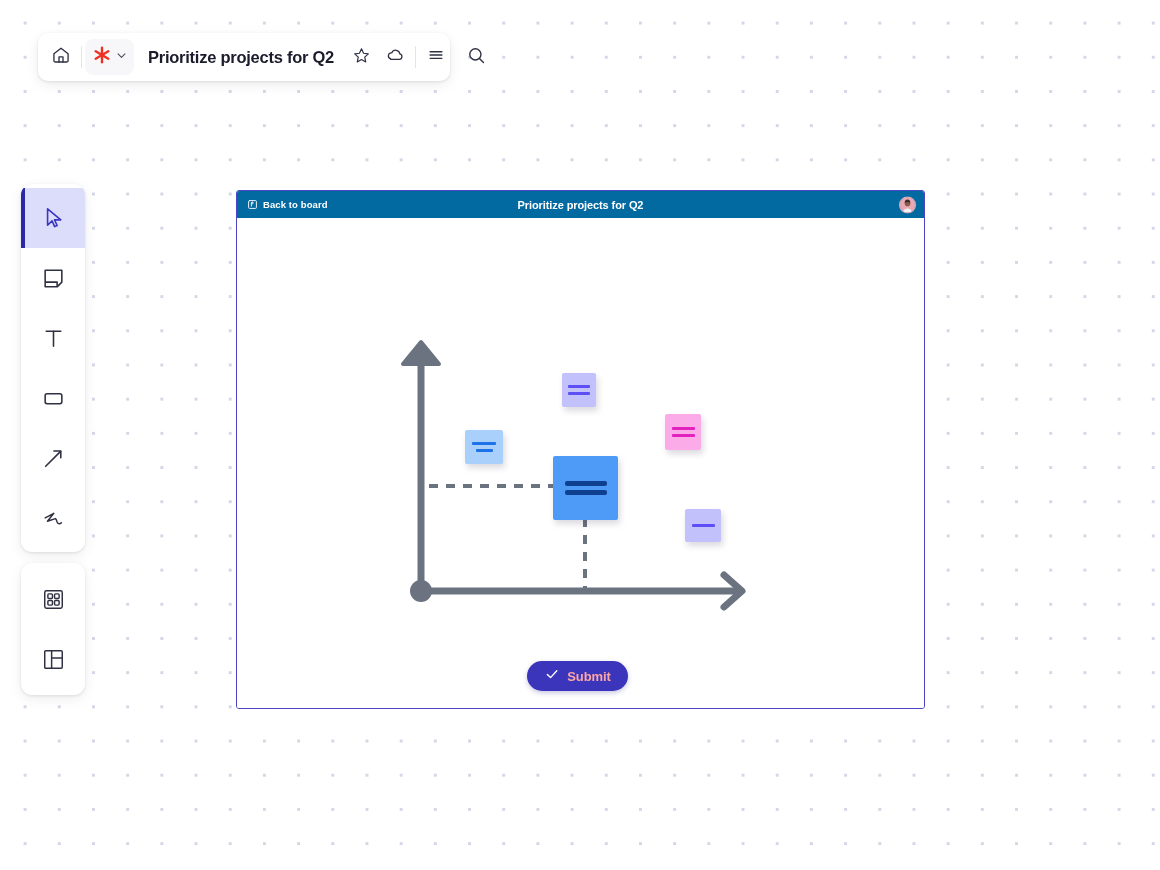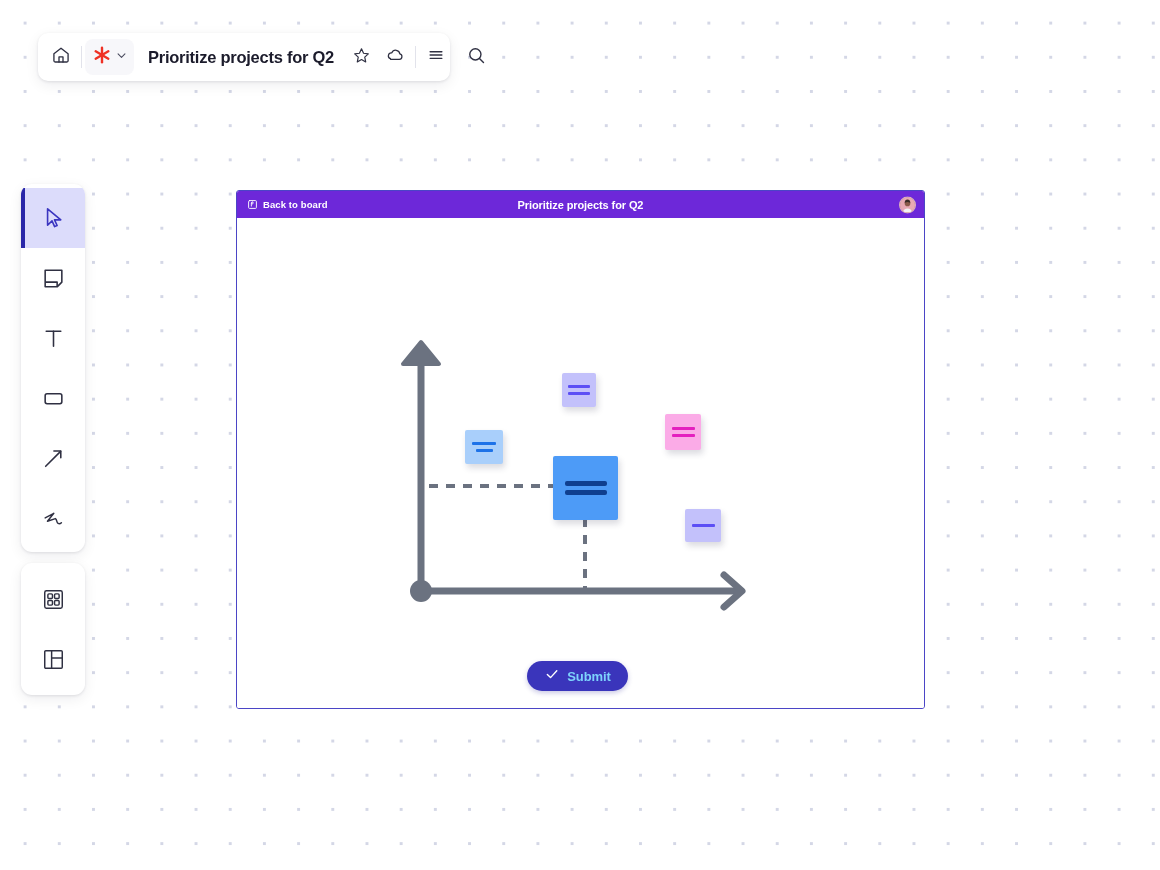--- a/index.html
+++ b/index.html
@@ -106,21 +106,21 @@
     width: 689px; height: 519px;
     background: #ffffff;
     border: 1px solid #4b45c6;
     border-radius: 3px;
     overflow: hidden;
     display: flex;
     flex-direction: column;
   }
   #board-header {
     height: 27px;
-    background: #6d28d9;
+    background: #0369a1;
     display: flex;
     align-items: center;
     position: relative;
     flex: 0 0 auto;
   }
   #back-to-board {
     display: flex; align-items: center;
     gap: 5px;
     margin-left: 10px;
     cursor: pointer;
@@ -183,21 +183,21 @@
     background: #3a35bb;
     border-radius: 15px;
     display: flex;
     align-items: center;
     justify-content: center;
     gap: 7px;
     cursor: pointer;
     box-shadow: 0 2px 5px rgba(40,35,150,.25);
   }
   #submit-label {
-    color: #7dd3fc;
+    color: #fca5a5;
     font-size: 13px;
     font-weight: bold;
     letter-spacing: -.1px;
   }
 </style>
 </head>
 <body>
 
 <div id="topbar">
   <div class="tb-btn">

